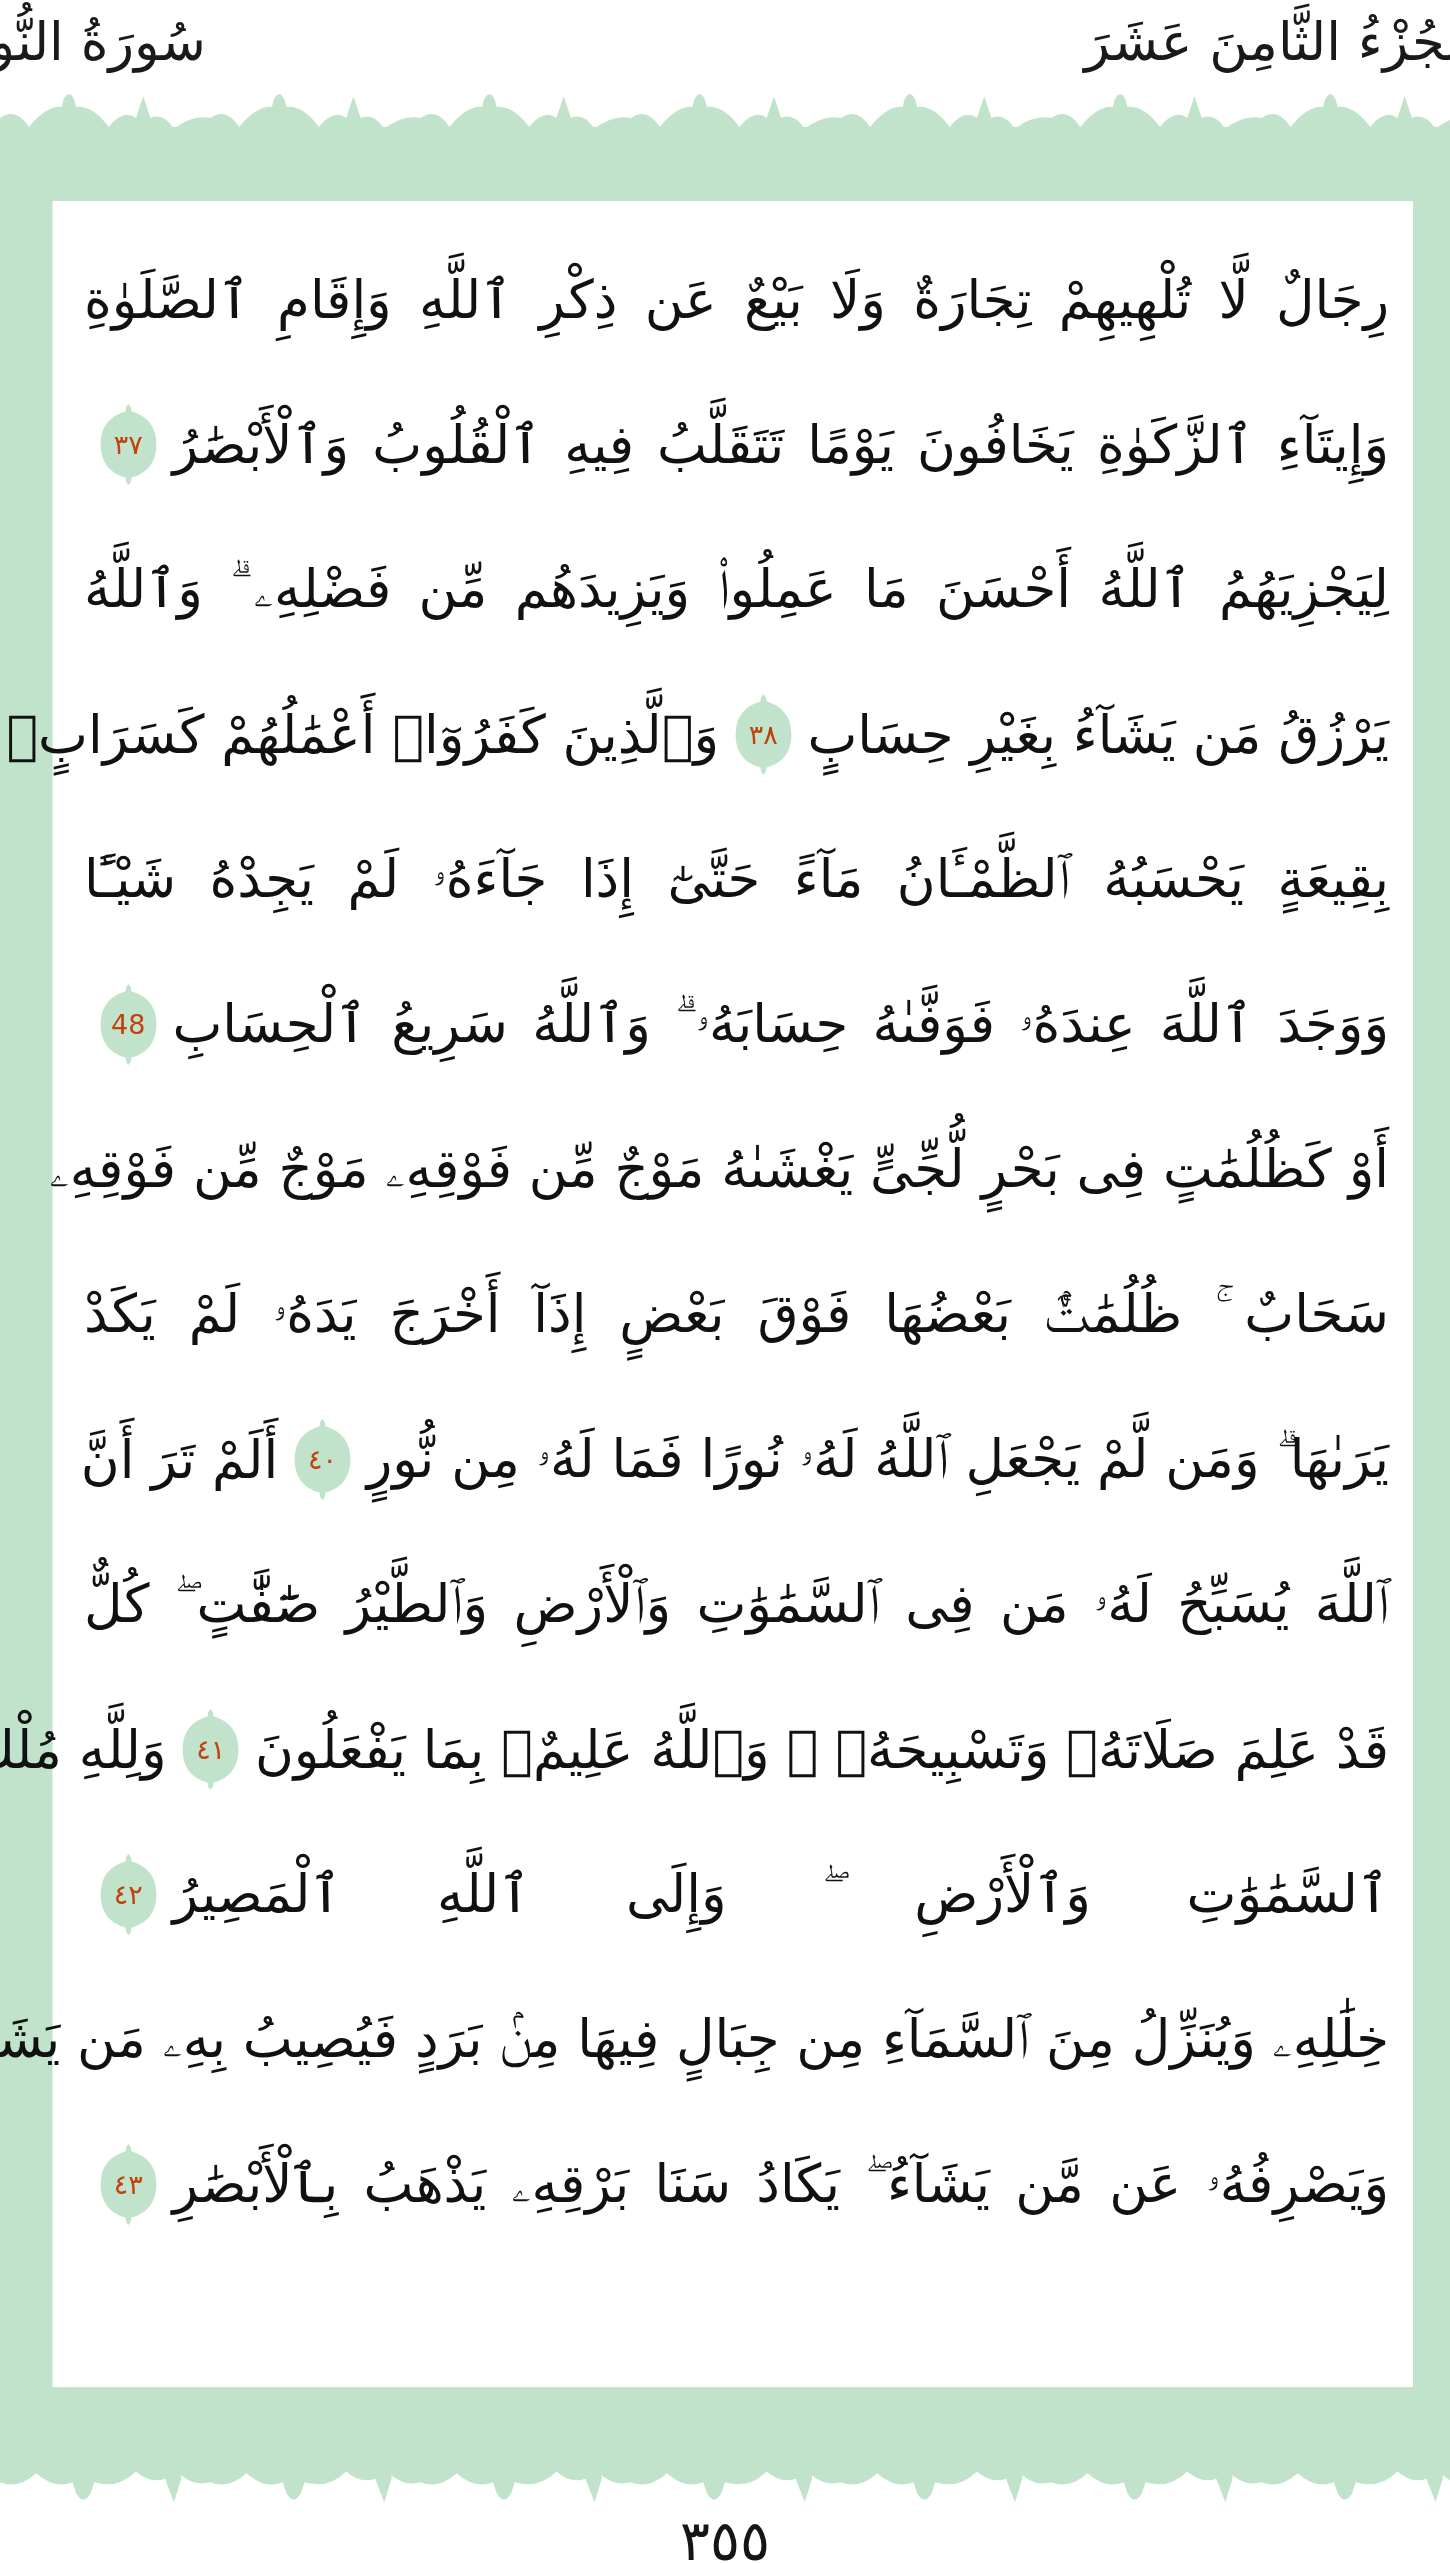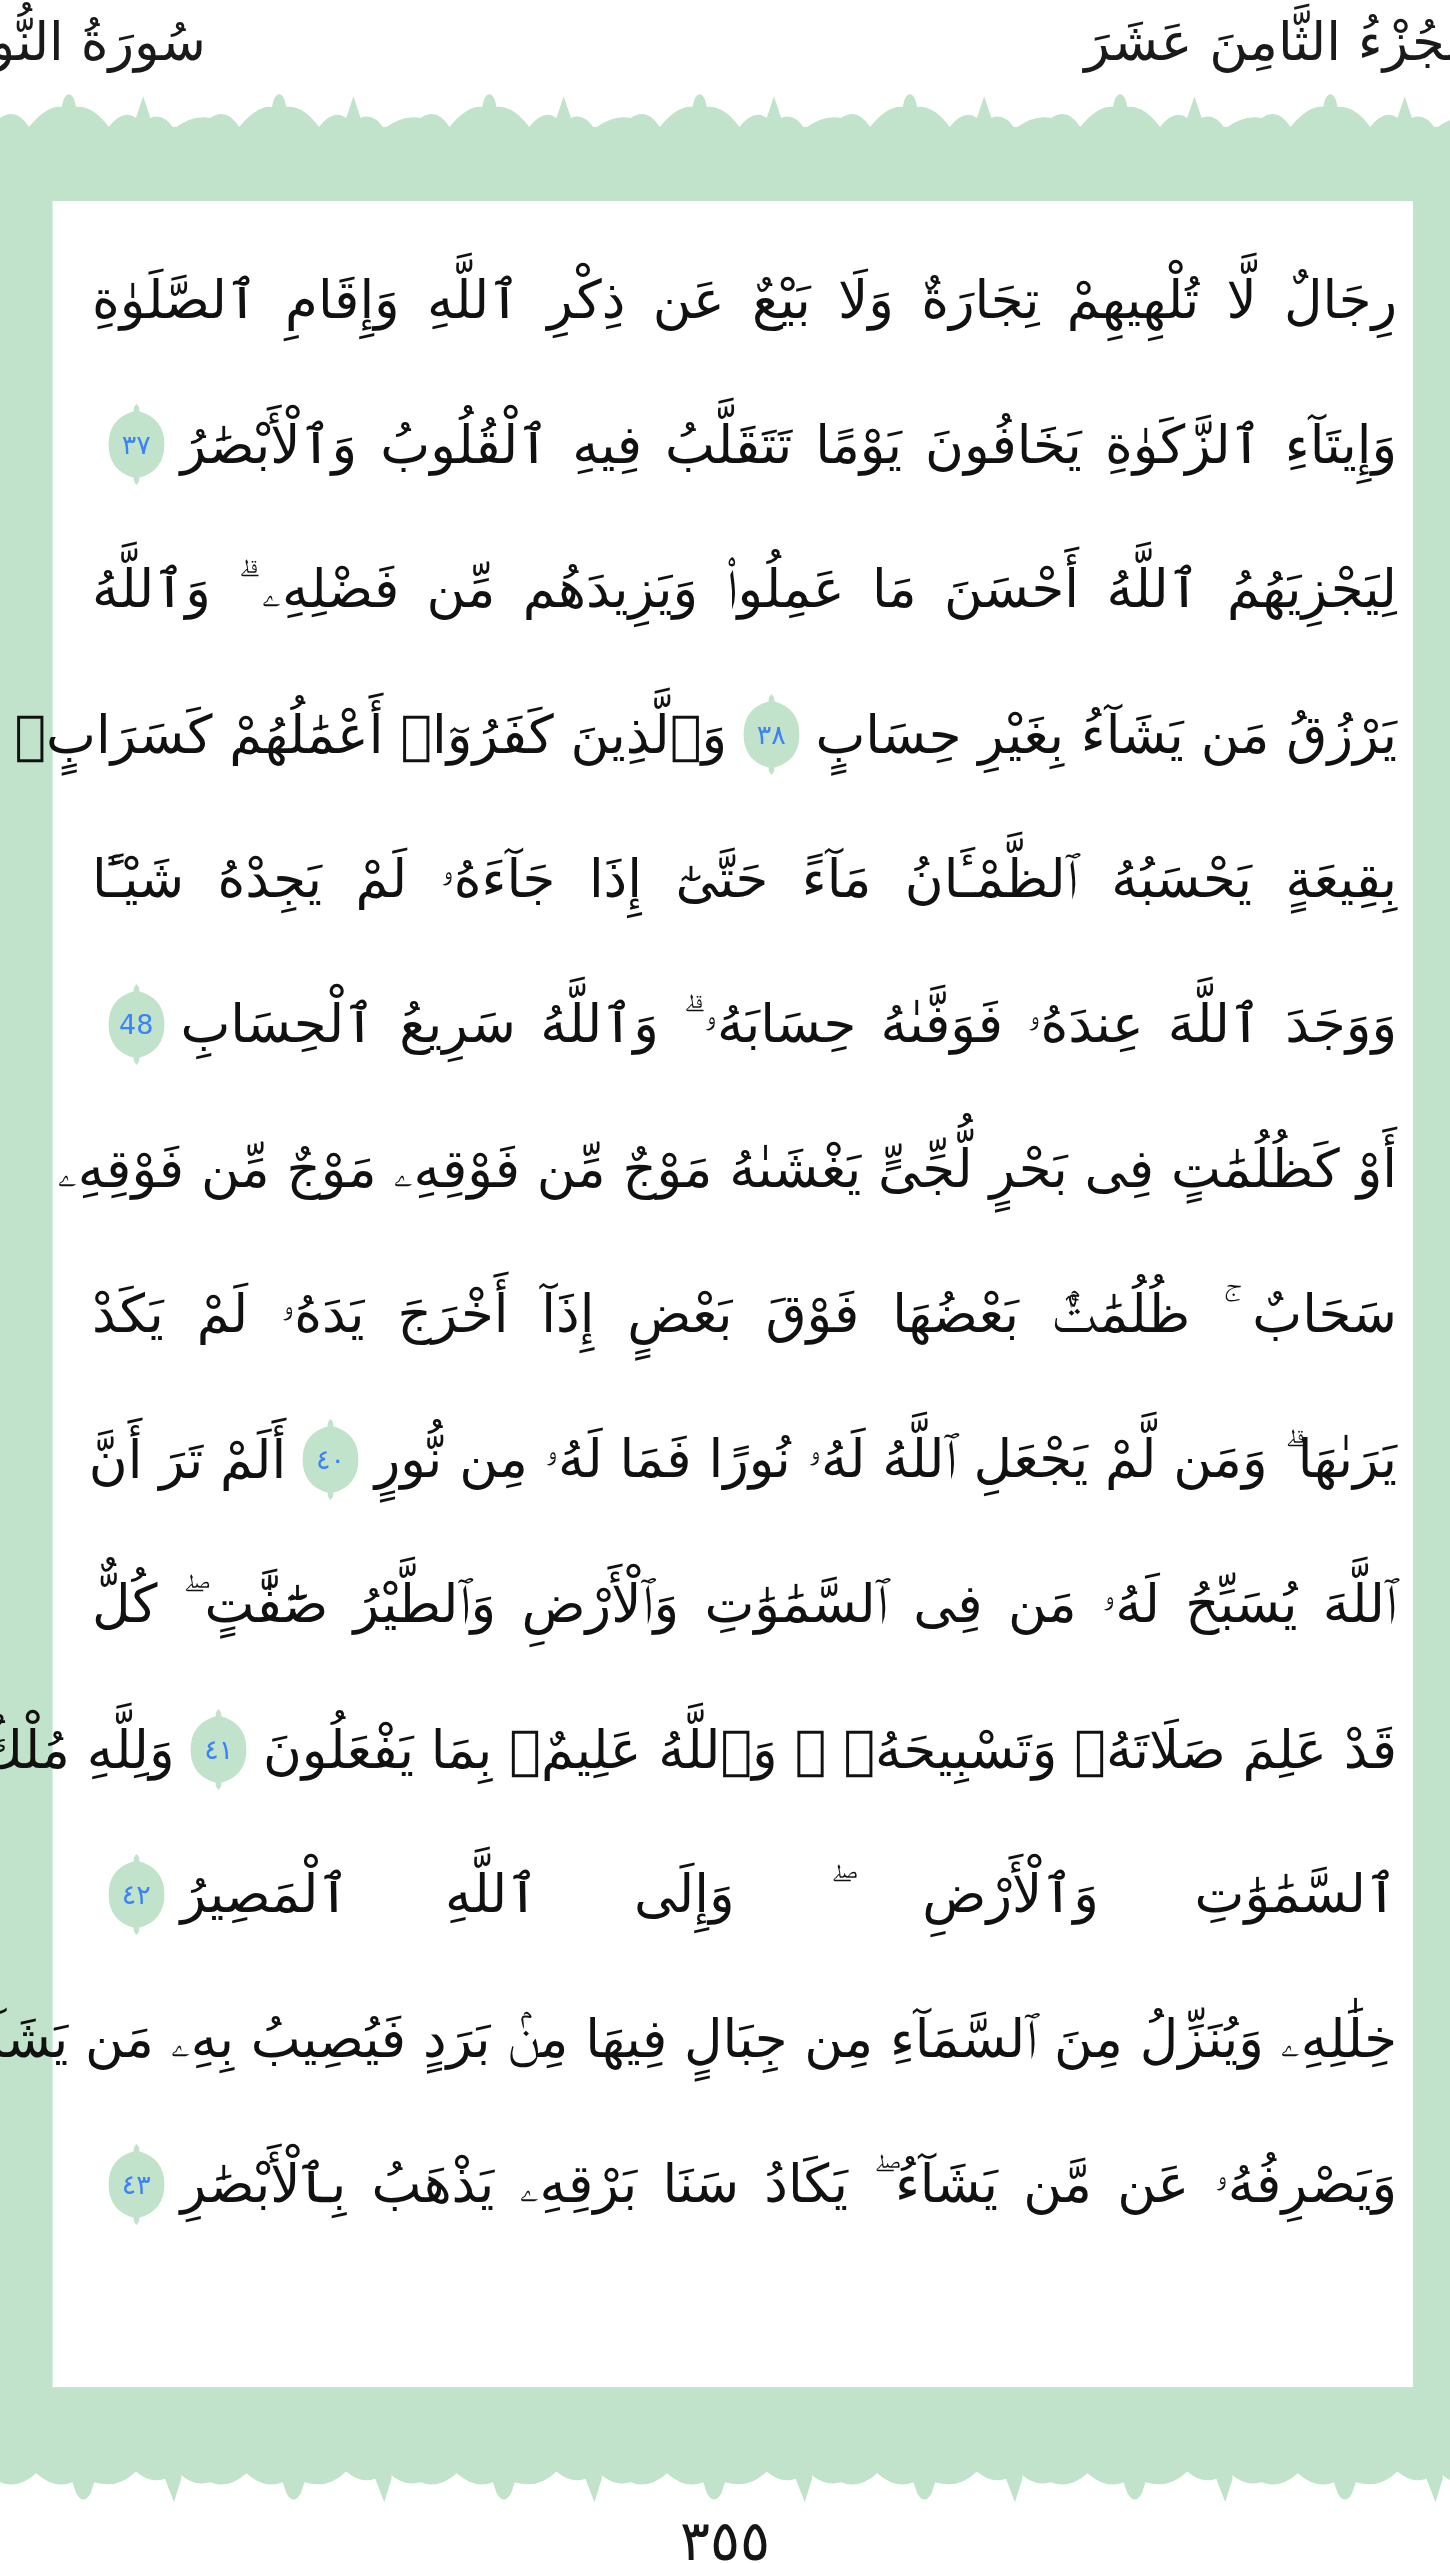--- a/index.html
+++ b/index.html
@@ -19,21 +19,21 @@
   #surah-label { left: -36px; }
 
   .frame {
     position: absolute; left: 0; top: 0; width: 1450px; height: 2563px;
   }
   .panel {
     position: absolute; left: 53px; top: 201px; width: 1360px; height: 2186px;
     background: #ffffff;
   }
   .lines {
-    position: absolute; left: 92px; top: 227px; width: 1305px;
+    position: absolute; left: 84px; top: 227px; width: 1305px;
     direction: rtl;
   }
   .line {
     height: 145px; display: flex; align-items: center;
     direction: rtl;
   }
   .line-inner {
     display: flex; flex-direction: row; align-items: center; justify-content: space-between;
     width: 100%; direction: rtl;
   }
@@ -41,21 +41,21 @@
     font-family: "DejaVu Sans", sans-serif; font-size: 53px; white-space: nowrap;
     flex: 1 1 auto; text-align: justify; text-align-last: justify;
   }
   .ayah-marker {
     flex: 0 0 auto; width: 63px; height: 85px; margin: 0 12.7px;
     position: relative; display: flex; align-items: center; justify-content: center;
   }
   .ayah-marker svg { position: absolute; left: 0; top: 0; }
   .ayah-num {
     position: relative; font-family: "DejaVu Sans", sans-serif; font-size: 27px;
-    color: #3b82f6; direction: rtl;
+    color: #c2410c; direction: rtl;
   }
   #page-number {
     position: absolute; left: 0; width: 1450px; top: 2509px; text-align: center;
     font-family: "DejaVu Sans", sans-serif; font-size: 56px; line-height: 63px;
     color: #151515;
   }
 </style>
 </head>
 <body>
 

